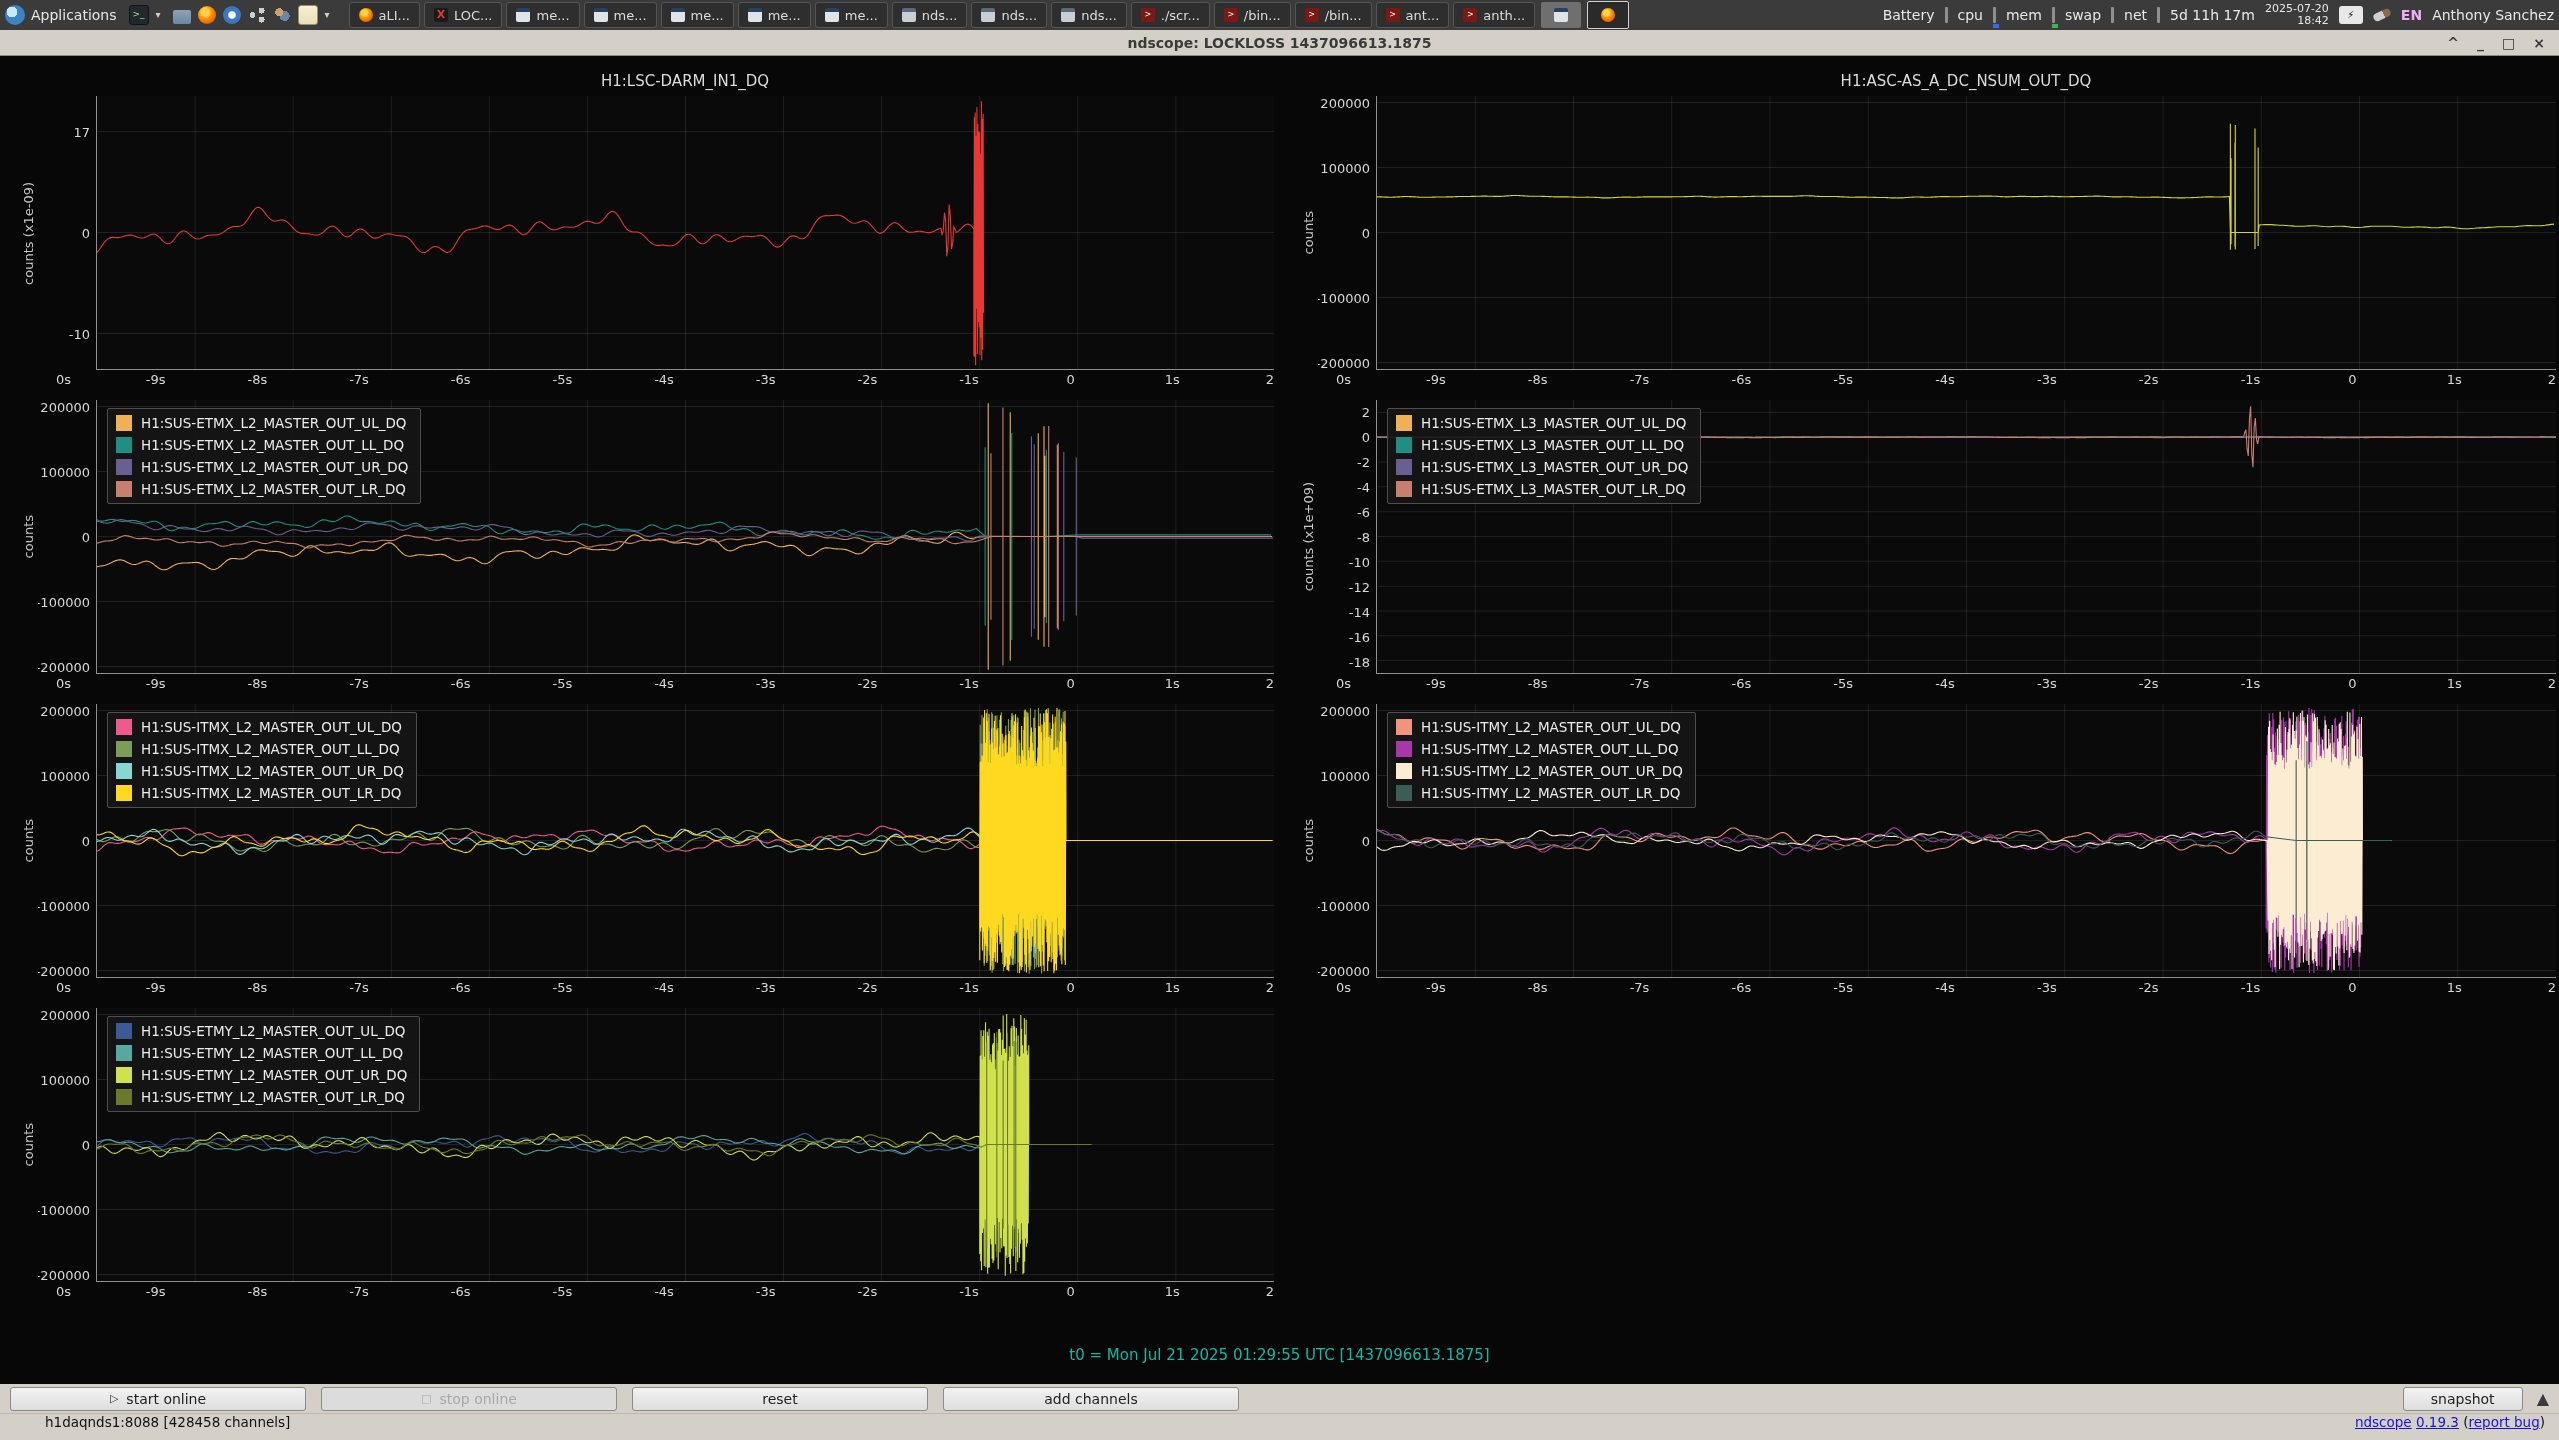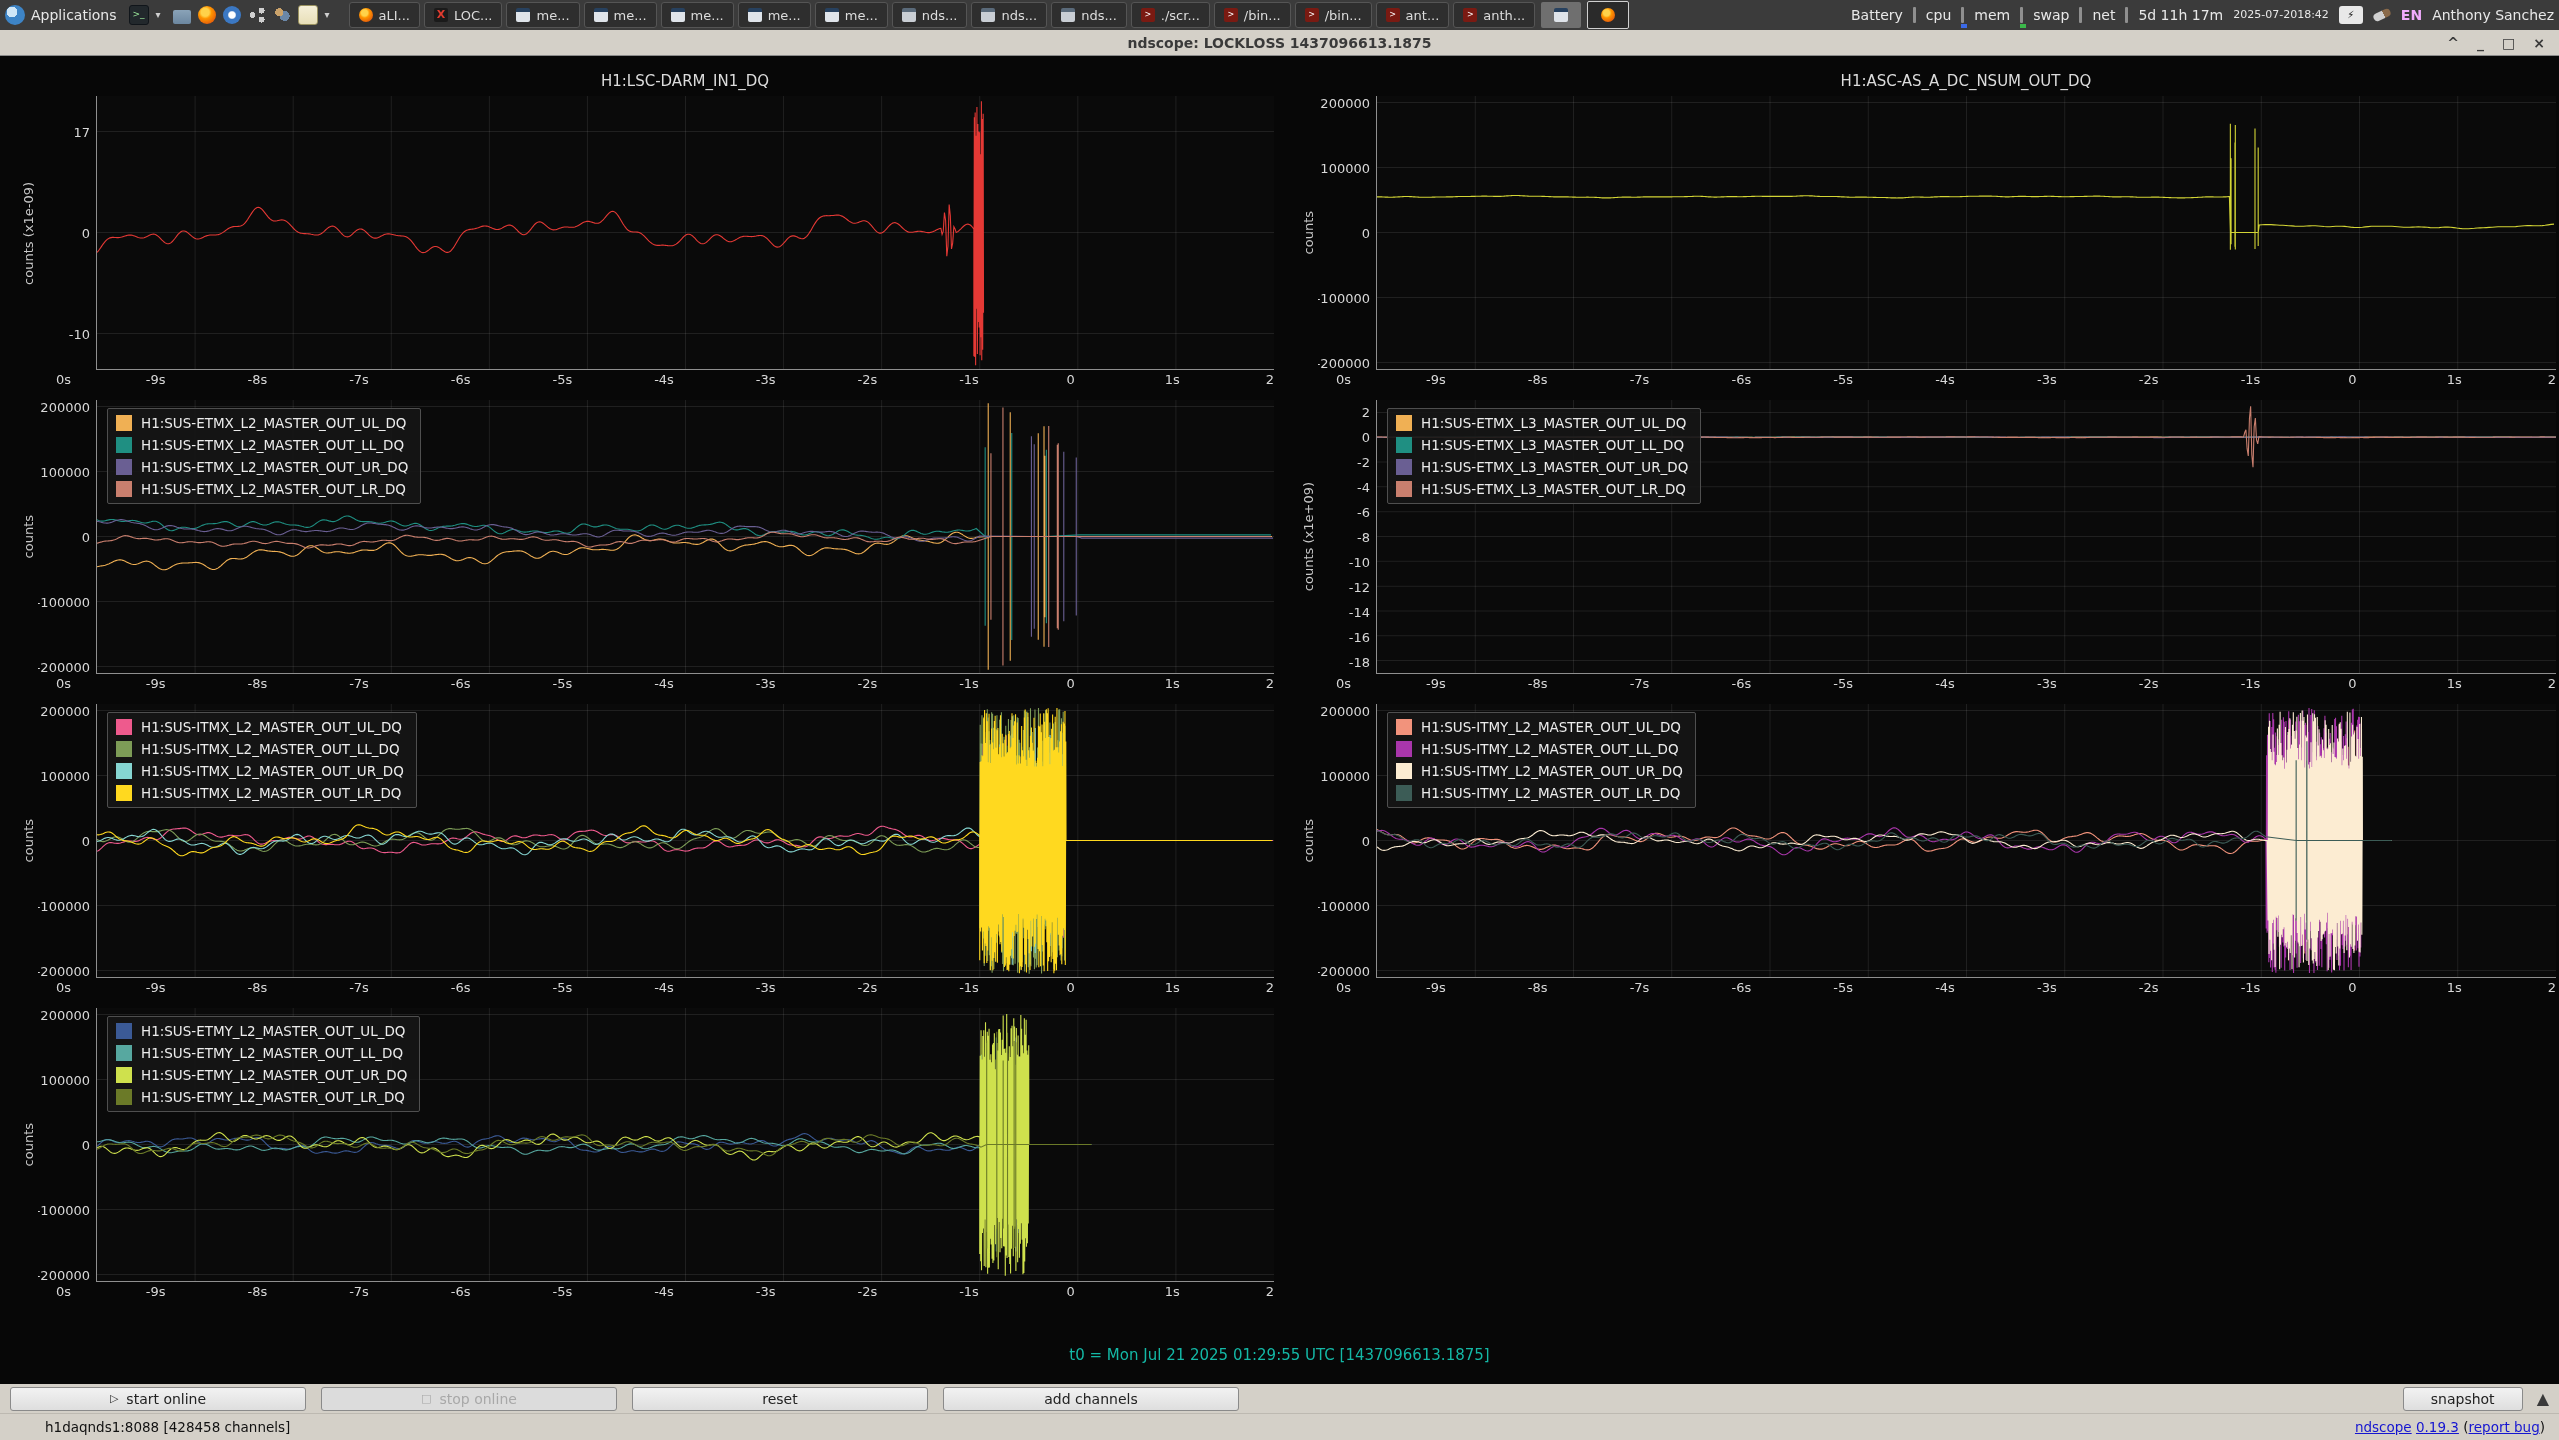--- a/index.html
+++ b/index.html
@@ -29,21 +29,21 @@
   .wic.xlogo{background:#1a1a1a;color:#e03b2f;font-size:11px;line-height:13px;text-align:center;font-weight:bold;}
   .wic.window{background:#dfe4ea;border-top:4px solid #27415f;box-sizing:border-box;}
   .wic.window.gray{border-top-color:#5a6a7a;background:#c9ced4;}
   .wic.terminal{background:#7a1a12;color:#fff;font-size:8px;line-height:13px;text-align:center;}
   .active-sq{width:40px;height:26px;display:flex;align-items:center;justify-content:center;border-radius:2px;}
   .active-sq.first{background:#6f6f6f;}
   .active-sq.second{background:#2a2a2a;border:1px solid #cfcfcf;}
   #tray{margin-left:auto;display:flex;align-items:center;gap:10px;font-size:14px;}
   .sep{width:3px;height:16px;background:#8f8f8f;border-radius:1px;position:relative;}
   .sep .mark{position:absolute;left:0;bottom:-5px;width:6px;height:4px;}
-  .datebox{display:flex;flex-direction:row;align-items:flex-end;font-size:11px;line-height:12px;}
+  .datebox{display:flex;flex-direction:column;align-items:flex-end;font-size:11px;line-height:12px;}
   .batt-ic{width:20px;height:14px;border:2px solid #e8e8e8;border-radius:3px;position:relative;background:#e8e8e8;color:#222;font-size:10px;line-height:13px;text-align:center;font-weight:bold;}
   .brush-ic{width:18px;height:8px;background:linear-gradient(90deg,#cfcfcf 60%,#8a6a4a 60%);border-radius:4px;transform:rotate(-25deg);}
   .lang{color:#f0abfc;font-weight:bold;}
 
   
   #titlebar{position:absolute;left:0;top:30px;width:2559px;height:26px;background:#d4d0c8;
             border-bottom:1px solid #8a8a8a;display:flex;align-items:center;box-sizing:border-box;}
   #title-text{position:absolute;left:0;right:0;text-align:center;font-size:14px;font-weight:bold;color:#3a3a3a;}
   #win-controls{margin-left:auto;display:flex;align-items:center;gap:18px;padding-right:14px;color:#3a3a3a;
                 font-size:14px;font-weight:bold;z-index:2;}
@@ -81,21 +81,21 @@
               display:flex;align-items:center;box-sizing:border-box;padding:0 10px;gap:15px;}
   .cbtn{height:24px;border:1px solid #8a8a8a;border-radius:3px;background:linear-gradient(#f2f2f2,#dedede);
         font-family:"DejaVu Sans",sans-serif;font-size:14px;color:#222;display:flex;align-items:center;justify-content:center;gap:8px;}
   .cbtn.wide{width:296px;}
   .cbtn.disabled{color:#a8a8a8;background:#dcdcdc;}
   .cbtn .bic{font-size:11px;}
   #snap-group{margin-left:auto;display:flex;align-items:center;gap:14px;}
   .cbtn.snap{width:120px;}
   #scroll-up{color:#3a3a3a;font-size:16px;}
   #statusbar{position:absolute;left:0;top:1413px;width:2559px;height:27px;background:#d4d0c8;border-top:1px solid #bdb9b1;
-             display:flex;align-items:center;box-sizing:border-box;padding:0 14px 0 45px;font-size:13.5px;color:#111;}
+             display:flex;box-sizing:border-box;padding:0 14px 0 45px;font-size:13.5px;color:#111;}
   #status-right{margin-left:auto;}
   #status-right a{color:#1515d0;text-decoration:underline;cursor:pointer;}
 </style>
 </head>
 <body>
 
 <div id="root">
 
   <div id="taskbar">
     <div class="apps-btn">

